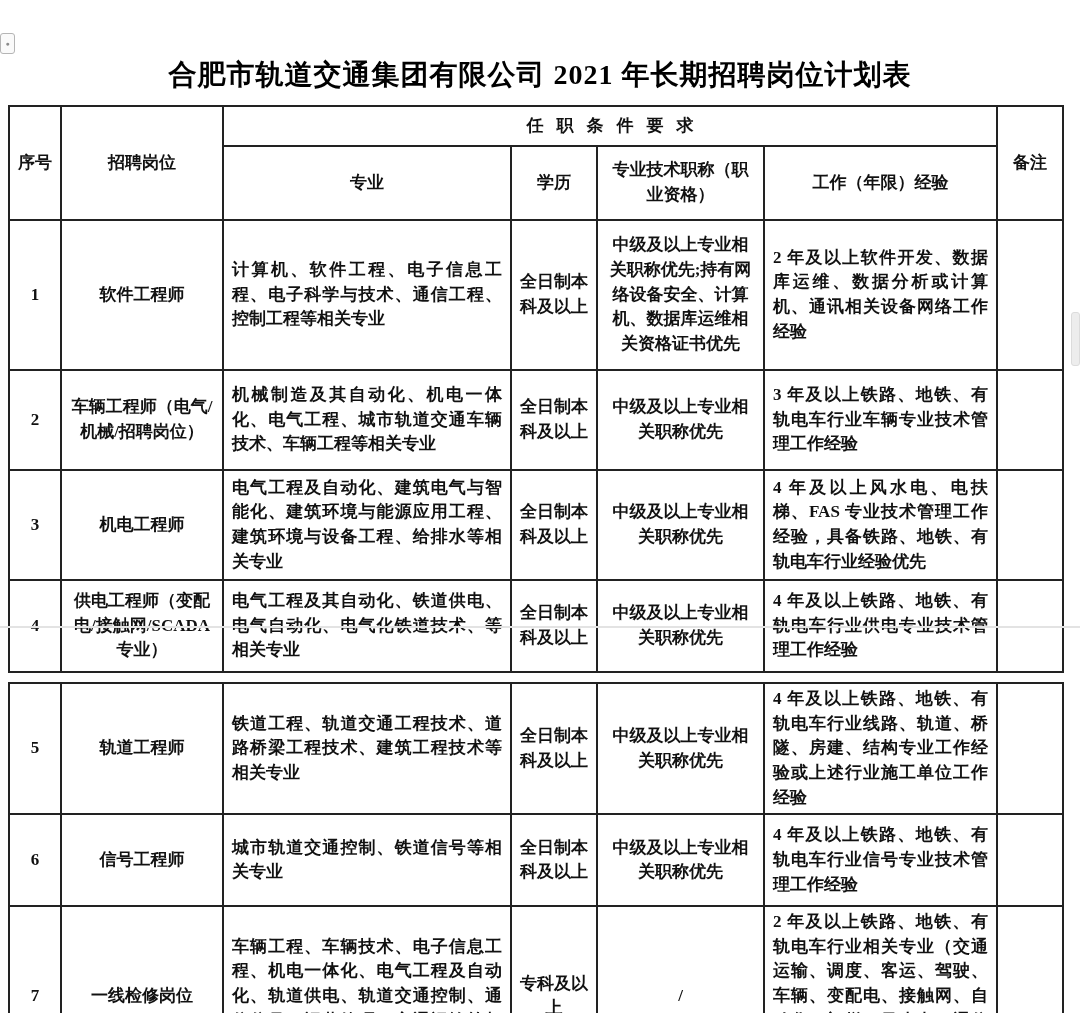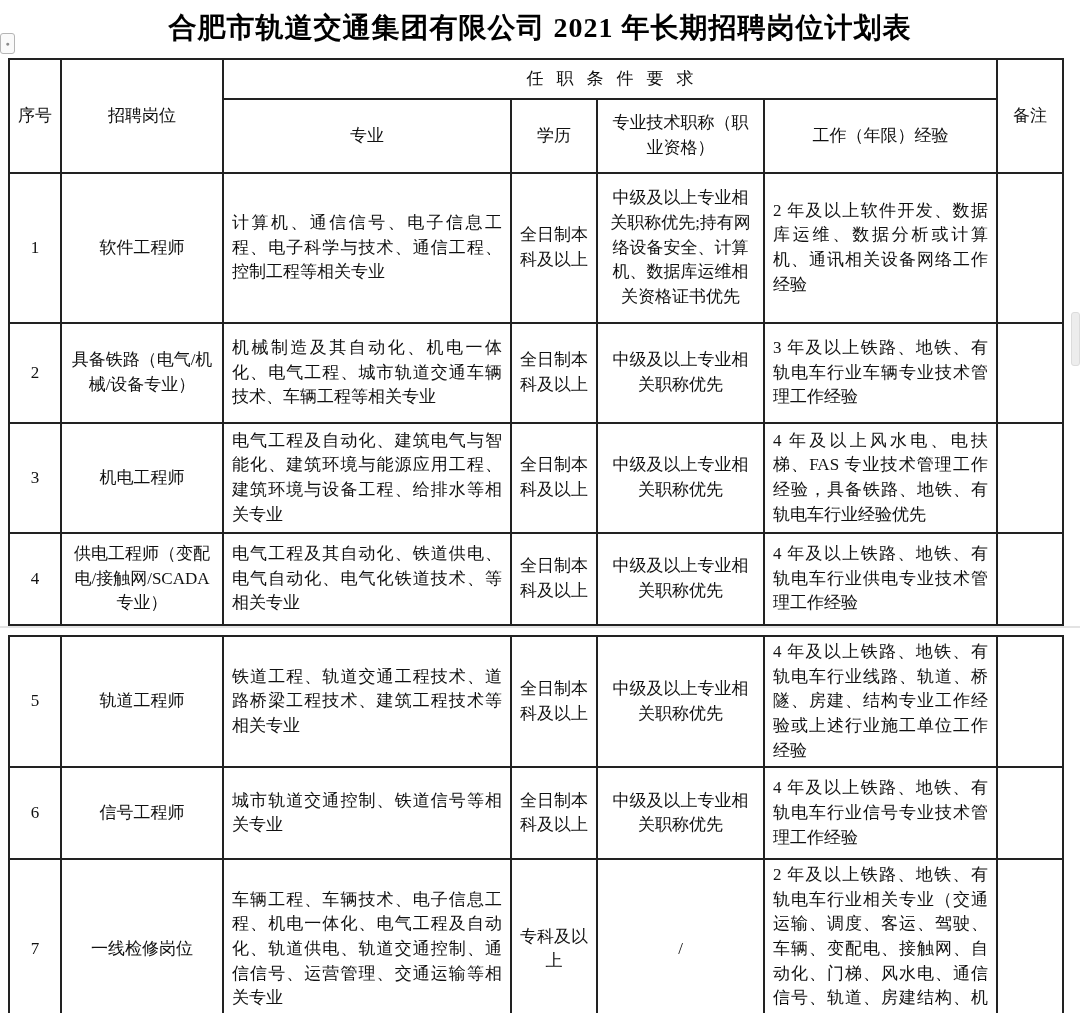--- a/index.html
+++ b/index.html
@@ -13,31 +13,32 @@
     overflow:hidden;
   }
   .doc-title{
     text-align:center;
     font-size:28px;
     font-weight:bold;
     letter-spacing:1px;
     padding-top:9px;
     height:46px;
     color:#000;
+    margin-top:47px;
   }
   table.sheet{
     border-collapse:collapse;
     table-layout:fixed;
     width:1054px;
     margin-left:8px;
   }
   table.sheet td, table.sheet th{
     border:2px solid #222;
     font-size:17px;
-    font-weight:normal;
+    font-weight:bold;
     line-height:1.45;
     vertical-align:middle;
     padding:3px 8px;
     color:#111;
     overflow:hidden;
   }
   col.c-no{width:52px;}
   col.c-pos{width:162px;}
   col.c-major{width:288px;}
   col.c-edu{width:86px;}
@@ -127,29 +128,29 @@
   <tr class="hr2">
     <th>专业</th>
     <th>学历</th>
     <th>专业技术职称（职业资格）</th>
     <th>工作（年限）经验</th>
   </tr>
 
   <tr class="r1">
     <td class="cell-no">1</td>
     <td class="cell-pos">软件工程师</td>
-    <td class="cell-major">计算机、通信信号、电子信息工程、电子科学与技术、通信工程、控制工程等相关专业</td>
+    <td class="cell-major">计算机、软件工程、电子信息工程、电子科学与技术、通信工程、控制工程等相关专业</td>
     <td class="cell-edu">全日制本科及以上</td>
     <td class="cell-title">中级及以上专业相关职称优先;持有网络设备安全、计算机、数据库运维相关资格证书优先</td>
     <td class="cell-exp">2 年及以上软件开发、数据库运维、数据分析或计算机、通讯相关设备网络工作经验</td>
     <td class="cell-rem"></td>
   </tr>
   <tr class="r2">
     <td class="cell-no">2</td>
-    <td class="cell-pos">具备铁路（电气/机械/设备专业）</td>
+    <td class="cell-pos">车辆工程师（电气/机械/招聘岗位）</td>
     <td class="cell-major">机械制造及其自动化、机电一体化、电气工程、城市轨道交通车辆技术、车辆工程等相关专业</td>
     <td class="cell-edu">全日制本科及以上</td>
     <td class="cell-title">中级及以上专业相关职称优先</td>
     <td class="cell-exp">3 年及以上铁路、地铁、有轨电车行业车辆专业技术管理工作经验</td>
     <td class="cell-rem"></td>
   </tr>
   <tr class="r3">
     <td class="cell-no">3</td>
     <td class="cell-pos">机电工程师</td>
     <td class="cell-major">电气工程及自动化、建筑电气与智能化、建筑环境与能源应用工程、建筑环境与设备工程、给排水等相关专业</td>

